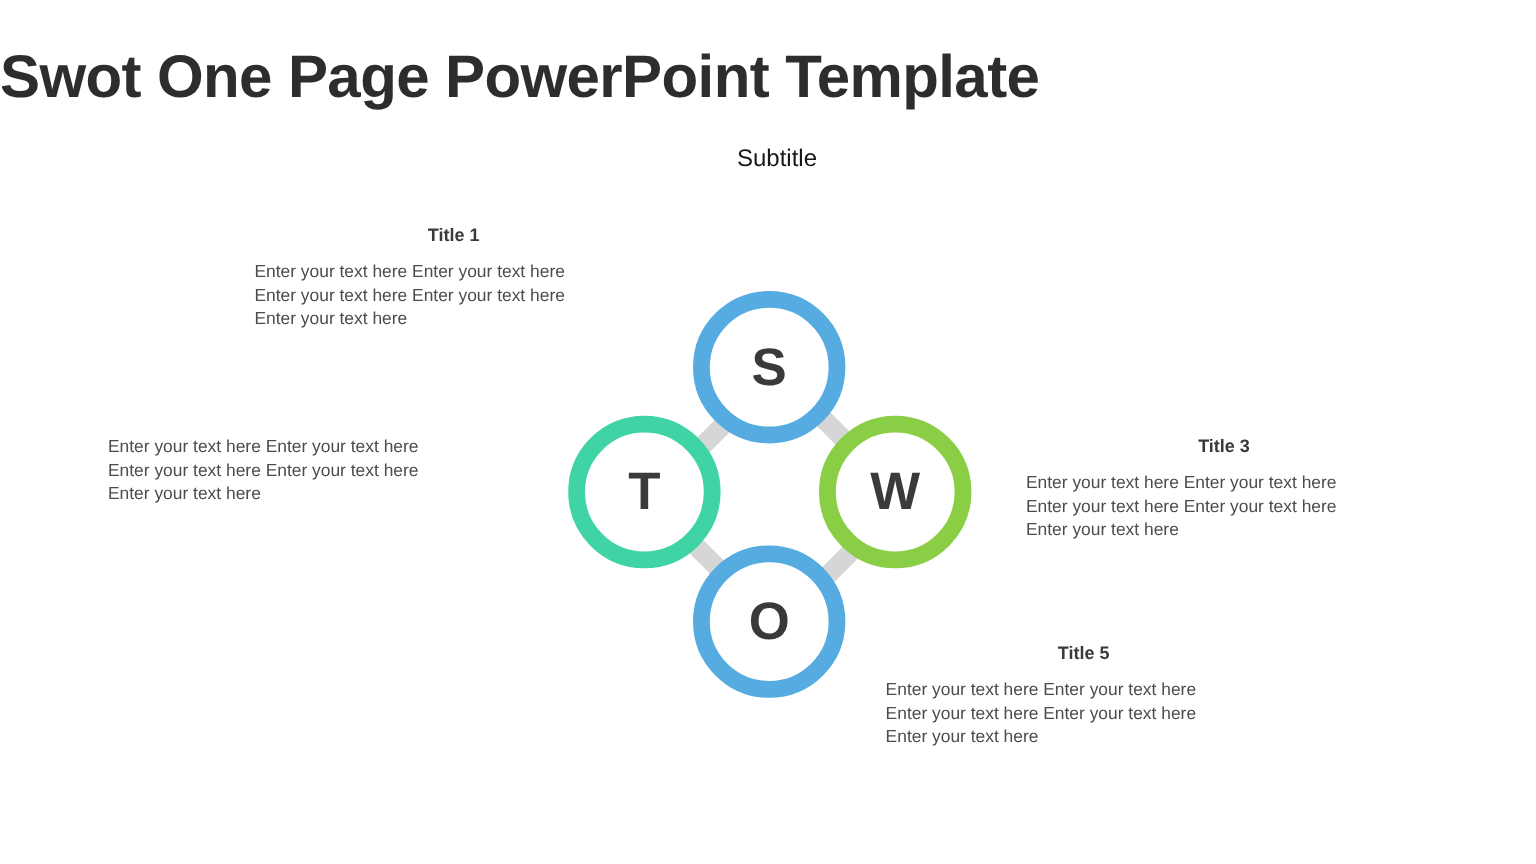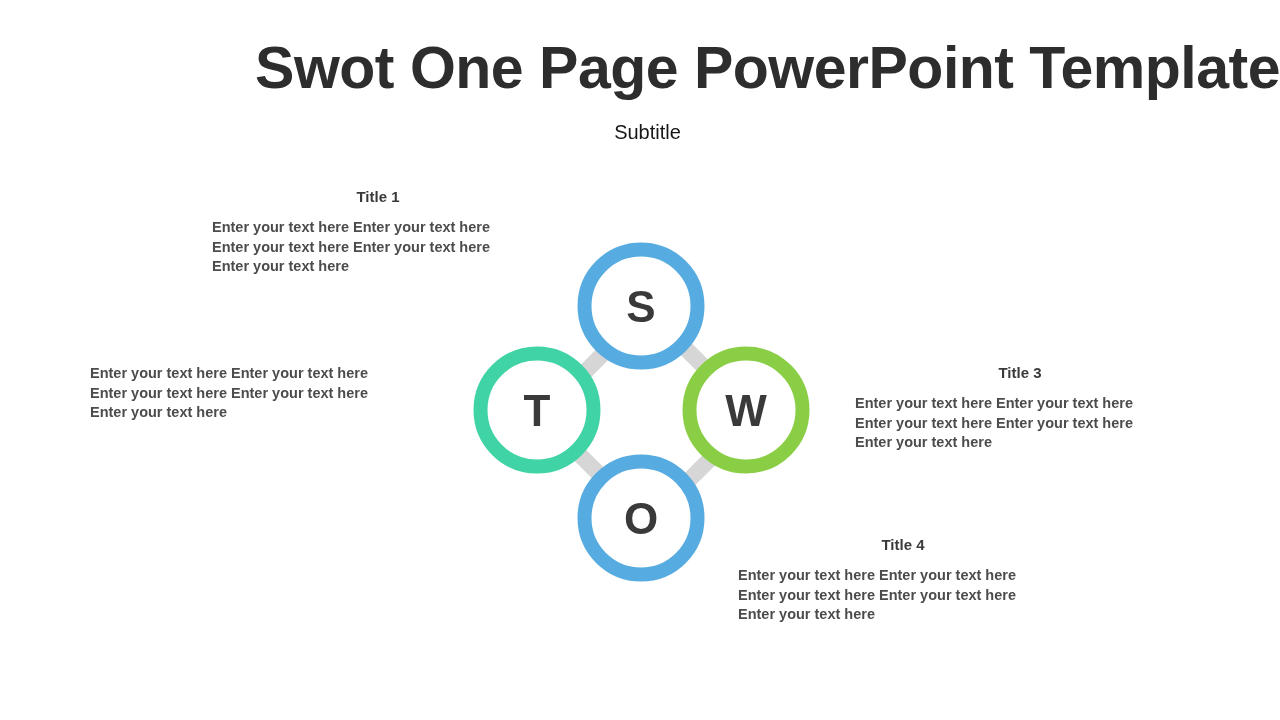--- a/index.html
+++ b/index.html
@@ -20,22 +20,22 @@
     inset: 0;
     background: #ffffff;
   }
 
   
   .slide-title {
     position: absolute;
     left: 0;
     top: 38px;
     width: 1280px;
-    text-align: right;
-    font-size: 59px;
+    text-align: left;
+    font-size: 50px;
     font-weight: bold;
     color: #2d2d2d;
     letter-spacing: -0.5px;
     line-height: 1.05;
     white-space: nowrap;
   }
   .slide-subtitle {
     position: absolute;
     left: 0;
     top: 120px;
@@ -54,21 +54,21 @@
   .txt-title {
     font-size: 15px;
     font-weight: bold;
     color: #3a3a3a;
     margin: 0 0 12px 0;
     line-height: 1.2;
     text-align: center;
   }
   .txt-body {
     font-size: 14.5px;
-    font-weight: bold;
+    font-weight: normal;
     color: #4c4c4c;
     line-height: 19.5px;
     margin: 0;
     white-space: pre-line;
   }
 
   #block-1 { left: 212px; top: 188px; width: 330px; }
   #block-1 .txt-title { margin-left: 2px; }
   #block-2 { left: 90px;  top: 364px; width: 330px; }
   #block-3 { left: 855px; top: 364px; width: 330px; }
@@ -117,21 +117,21 @@
   </div>
 
   <div class="txt-block" id="block-3">
     <div class="txt-title">Title 3</div>
     <div class="txt-body">Enter your text here Enter your text here
 Enter your text here  Enter your text here
 Enter your text here</div>
   </div>
 
   <div class="txt-block" id="block-4">
-    <div class="txt-title">Title 4</div>
+    <div class="txt-title">Title 5</div>
     <div class="txt-body">Enter your text here Enter your text here
 Enter your text here  Enter your text here
 Enter your text here</div>
   </div>
 
   <div class="diagram">
     <svg viewBox="0 0 376 376" xmlns="http://www.w3.org/2000/svg">
 
       <rect x="119" y="119" width="150" height="150" transform="rotate(45 194 194)" fill="none" stroke="#d6d6d6" stroke-width="16"></rect>
 

